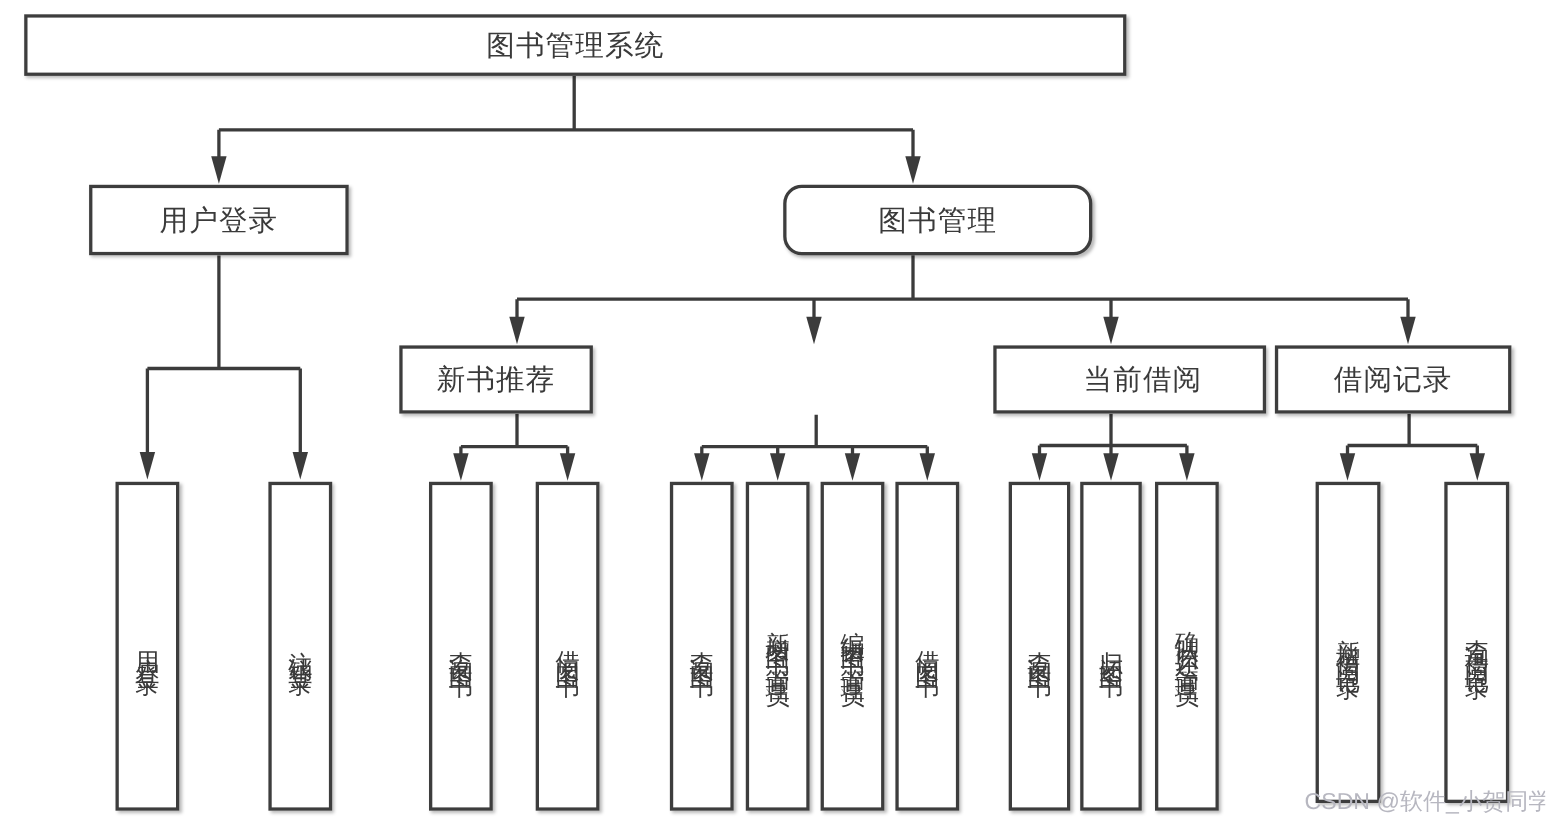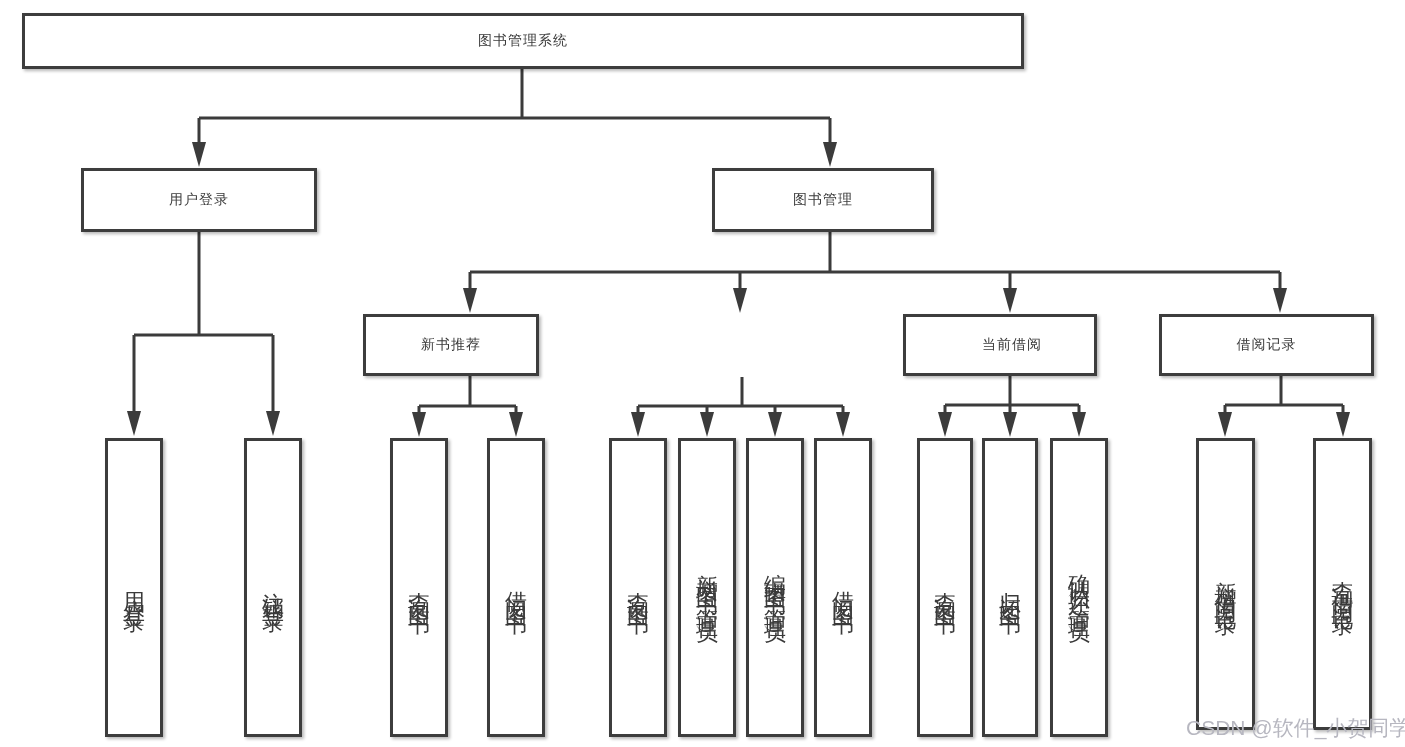--- a/index.html
+++ b/index.html
@@ -7,21 +7,21 @@
     position:relative;width:1405px;height:747px;background:#ffffff;overflow:hidden;
     font-family:"Liberation Sans","DejaVu Sans",sans-serif;
   }
   #wires{position:absolute;left:0;top:0;z-index:1;}
   .node{
     position:absolute;background:#ffffff;border:3px solid #3d3d3d;
     box-shadow:2px 2px 3px rgba(0,0,0,0.28);
     display:flex;align-items:center;justify-content:center;
     color:#3a3a3a;z-index:2;box-sizing:border-box;
   }
-  .hnode{font-size:14px;letter-spacing:1px;}
+  .hnode{font-size:26px;letter-spacing:1px;}
   .leaf .vlabel{
     writing-mode:vertical-rl;text-orientation:mixed;
     font-size:22px;letter-spacing:7px;line-height:1;color:#3a3a3a;
   }
   .watermark{
     position:absolute;left:1186px;top:714px;z-index:5;
     font-size:21px;color:#b7b7c0;white-space:nowrap;
   }
 </style>
 </head>
@@ -74,28 +74,28 @@
     </g>
   </svg>
 
   <div class="node hnode" style="left:22px;top:13px;width:1002px;height:56px;">
     <span>图书管理系统</span>
   </div>
 
   <div class="node hnode" style="left:81px;top:168px;width:236px;height:64px;">
     <span>用户登录</span>
   </div>
-  <div class="node hnode" style="left:712px;top:168px;width:222px;height:64px;">
+  <div class="node hnode" style="left:712px;top:168px;width:281px;height:64px;border-radius:17px;">
     <span>图书管理</span>
   </div>
 
   <div class="node hnode" style="left:363px;top:314px;width:176px;height:62px;">
     <span>新书推荐</span>
   </div>
-  <div class="node hnode" style="left:903px;top:314px;width:194px;height:62px;padding-left:24px;">
+  <div class="node hnode" style="left:903px;top:314px;width:248px;height:62px;padding-left:24px;">
     <span>当前借阅</span>
   </div>
   <div class="node hnode" style="left:1159px;top:314px;width:215px;height:62px;">
     <span>借阅记录</span>
   </div>
 
   <div class="node leaf" style="left:105px;top:438px;width:58px;height:299px;">
     <span class="vlabel">用户登录</span>
   </div>
   <div class="node leaf" style="left:244px;top:438px;width:58px;height:299px;">

